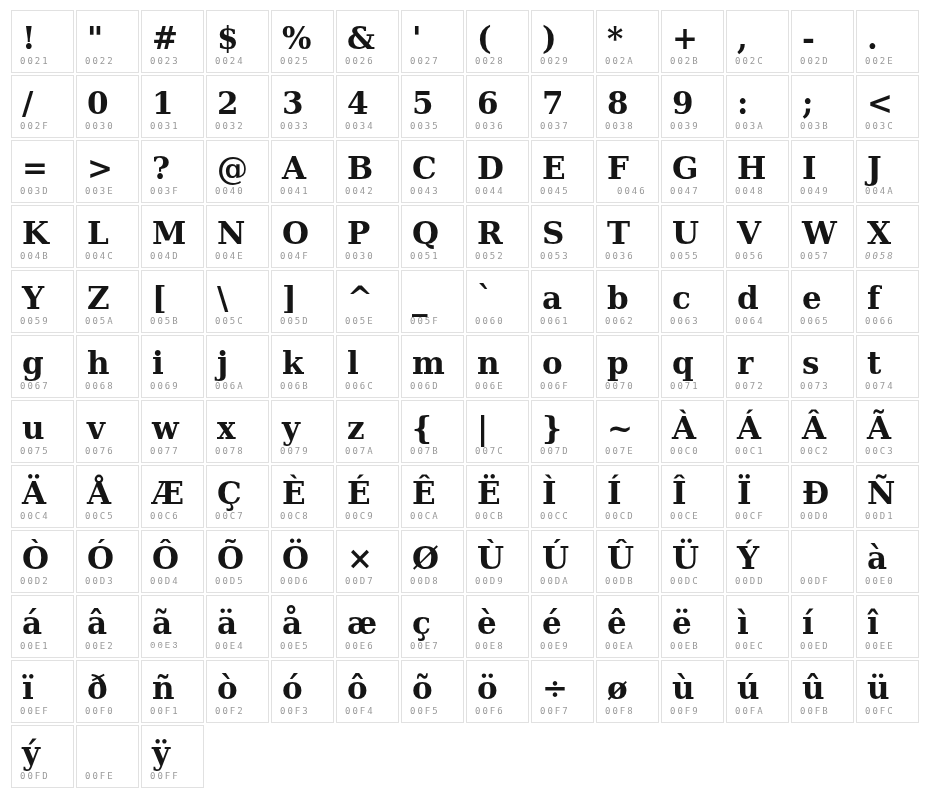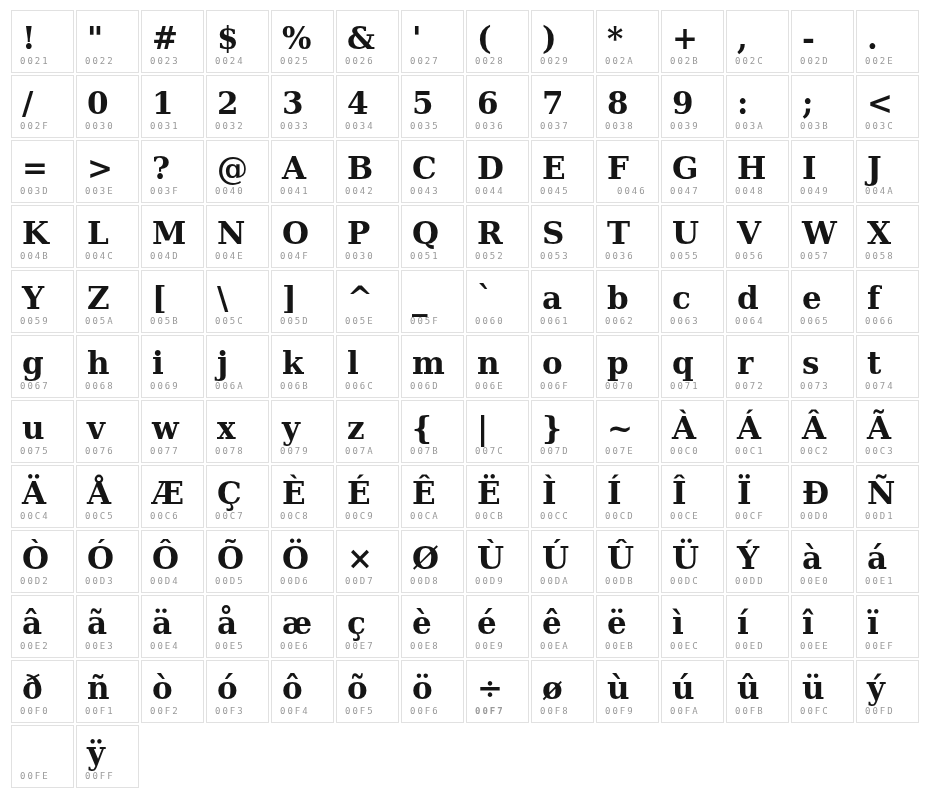--- a/index.html
+++ b/index.html
@@ -441,21 +441,21 @@
     <div class="glyph-box">
       <span class="glyph-char" style="color: rgb(21, 21, 21);">W</span>
     </div>
     <span class="glyph-code" style="color: rgb(154, 154, 154);">0057</span>
   </div>
 
   <div class="glyph-cell" style="border-color: rgb(225, 225, 225);">
     <div class="glyph-box">
       <span class="glyph-char" style="color: rgb(21, 21, 21);">X</span>
     </div>
-    <span class="glyph-code" style="color: rgb(154, 154, 154);">0058</span>
+    <span class="glyph-code" style="color: rgb(154, 154, 154); font-style: italic;">0058</span>
   </div>
 
   <div class="glyph-cell" style="border-color: rgb(225, 225, 225);">
     <div class="glyph-box">
       <span class="glyph-char" style="color: rgb(21, 21, 21);">Y</span>
     </div>
     <span class="glyph-code" style="color: rgb(154, 154, 154);">0059</span>
   </div>
 
   <div class="glyph-cell" style="border-color: rgb(225, 225, 225);">
@@ -921,20 +921,26 @@
   </div>
 
   <div class="glyph-cell" style="border-color: rgb(225, 225, 225);">
     <div class="glyph-box">
       <span class="glyph-char" style="color: rgb(21, 21, 21);">Ý</span>
     </div>
     <span class="glyph-code" style="color: rgb(154, 154, 154);">00DD</span>
   </div>
 
 
+  <div class="glyph-cell" style="border-color: rgb(225, 225, 225);">
+    <div class="glyph-box">
+      <span class="glyph-char" style="color: rgb(21, 21, 21);"></span>
+    </div>
+    <span class="glyph-code" style="color: rgb(154, 154, 154);">00DF</span>
+  </div>
 
   <div class="glyph-cell" style="border-color: rgb(225, 225, 225);">
     <div class="glyph-box">
       <span class="glyph-char" style="color: rgb(21, 21, 21);">à</span>
     </div>
     <span class="glyph-code" style="color: rgb(154, 154, 154);">00E0</span>
   </div>
 
   <div class="glyph-cell" style="border-color: rgb(225, 225, 225);">
     <div class="glyph-box">
@@ -947,21 +953,21 @@
     <div class="glyph-box">
       <span class="glyph-char" style="color: rgb(21, 21, 21);">â</span>
     </div>
     <span class="glyph-code" style="color: rgb(154, 154, 154);">00E2</span>
   </div>
 
   <div class="glyph-cell" style="border-color: rgb(225, 225, 225);">
     <div class="glyph-box">
       <span class="glyph-char" style="color: rgb(21, 21, 21);">ã</span>
     </div>
-    <span class="glyph-code" style="color: rgb(154, 154, 154);">00E3</span>
+    <span class="glyph-code" style="color: rgb(154, 154, 154); font-family: Liberation Mono, monospace;">00E3</span>
   </div>
 
   <div class="glyph-cell" style="border-color: rgb(225, 225, 225);">
     <div class="glyph-box">
       <span class="glyph-char" style="color: rgb(21, 21, 21);">ä</span>
     </div>
     <span class="glyph-code" style="color: rgb(154, 154, 154);">00E4</span>
   </div>
 
   <div class="glyph-cell" style="border-color: rgb(225, 225, 225);">
@@ -1087,21 +1093,21 @@
     <div class="glyph-box">
       <span class="glyph-char" style="color: rgb(21, 21, 21);">ö</span>
     </div>
     <span class="glyph-code" style="color: rgb(154, 154, 154);">00F6</span>
   </div>
 
   <div class="glyph-cell" style="border-color: rgb(225, 225, 225);">
     <div class="glyph-box">
       <span class="glyph-char" style="color: rgb(21, 21, 21);">÷</span>
     </div>
-    <span class="glyph-code" style="color: rgb(154, 154, 154); font-weight: bold;">00F7</span>
+    <span class="glyph-code" style="color: rgb(154, 154, 154);">00F7</span>
   </div>
 
   <div class="glyph-cell" style="border-color: rgb(225, 225, 225);">
     <div class="glyph-box">
       <span class="glyph-char" style="color: rgb(21, 21, 21);">ø</span>
     </div>
     <span class="glyph-code" style="color: rgb(154, 154, 154);">00F8</span>
   </div>
 
   <div class="glyph-cell" style="border-color: rgb(225, 225, 225);">

